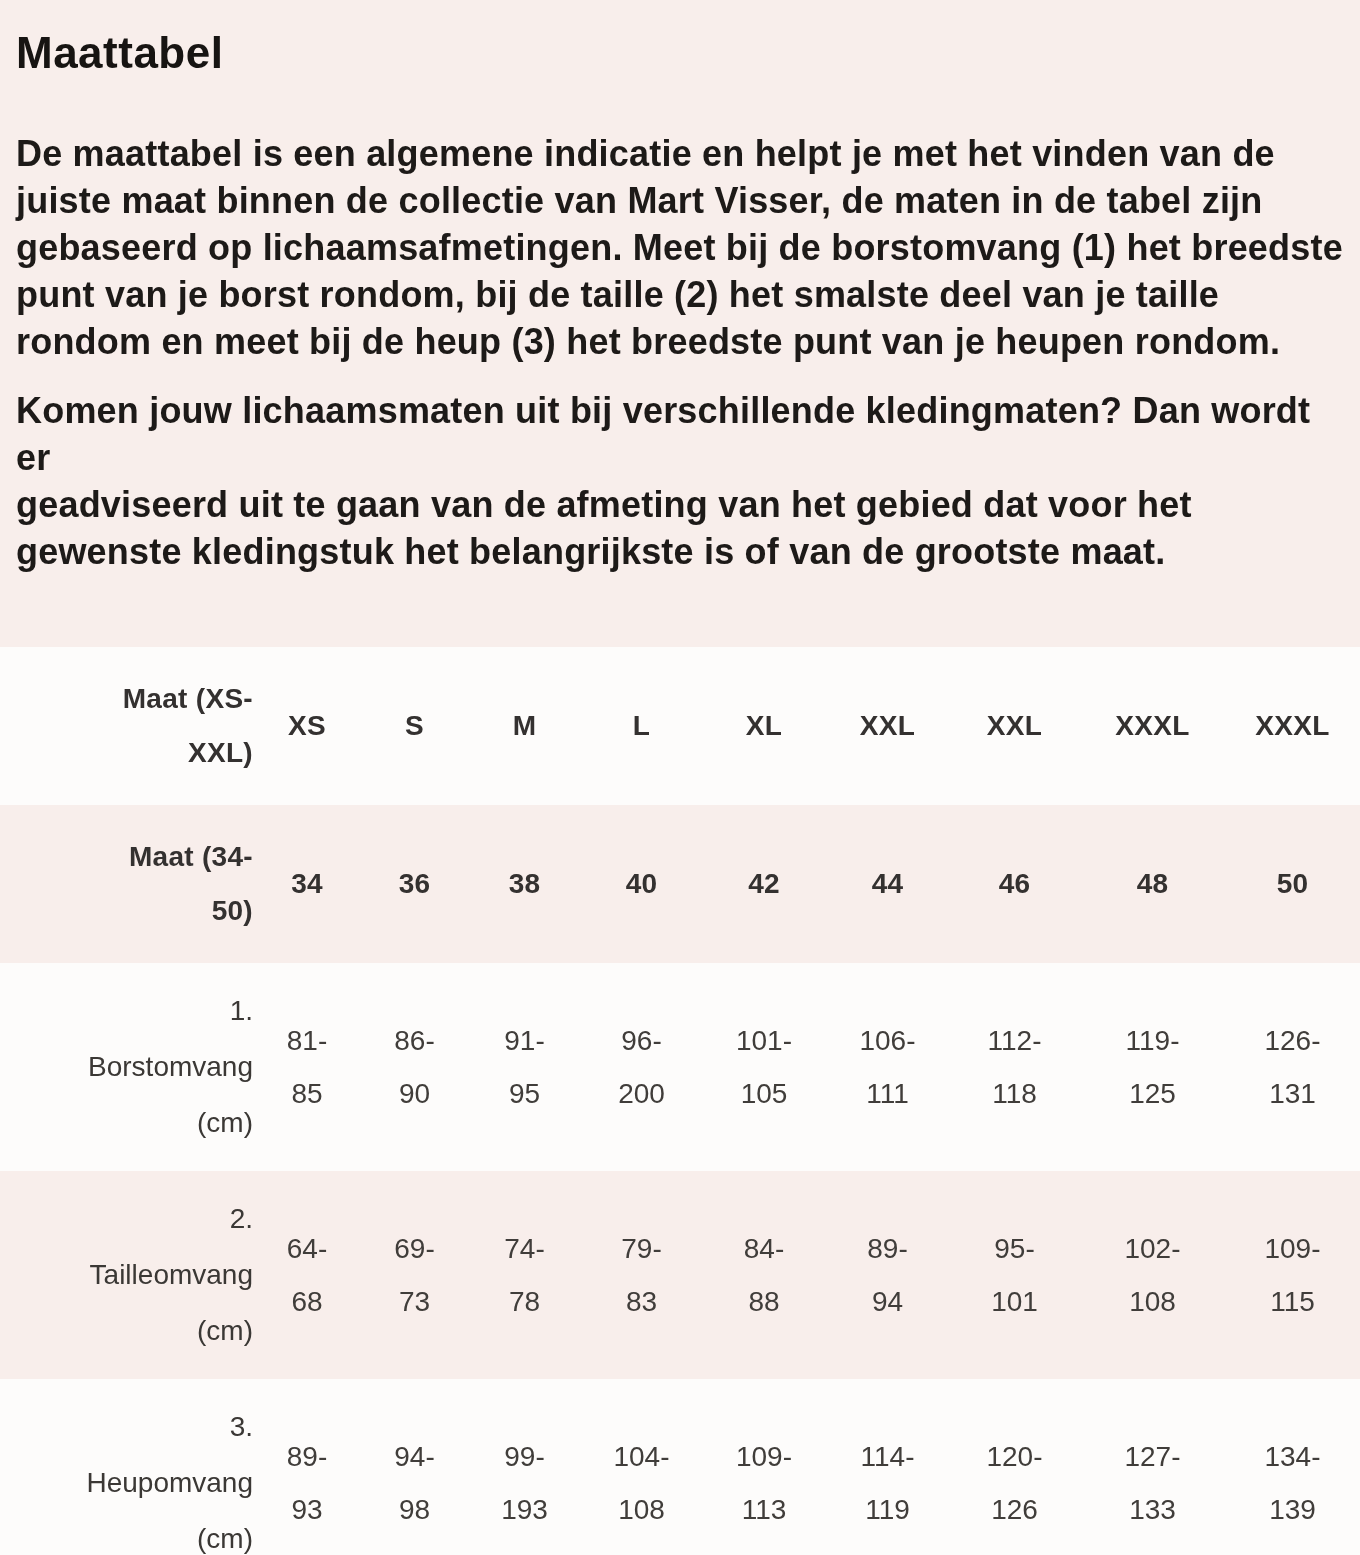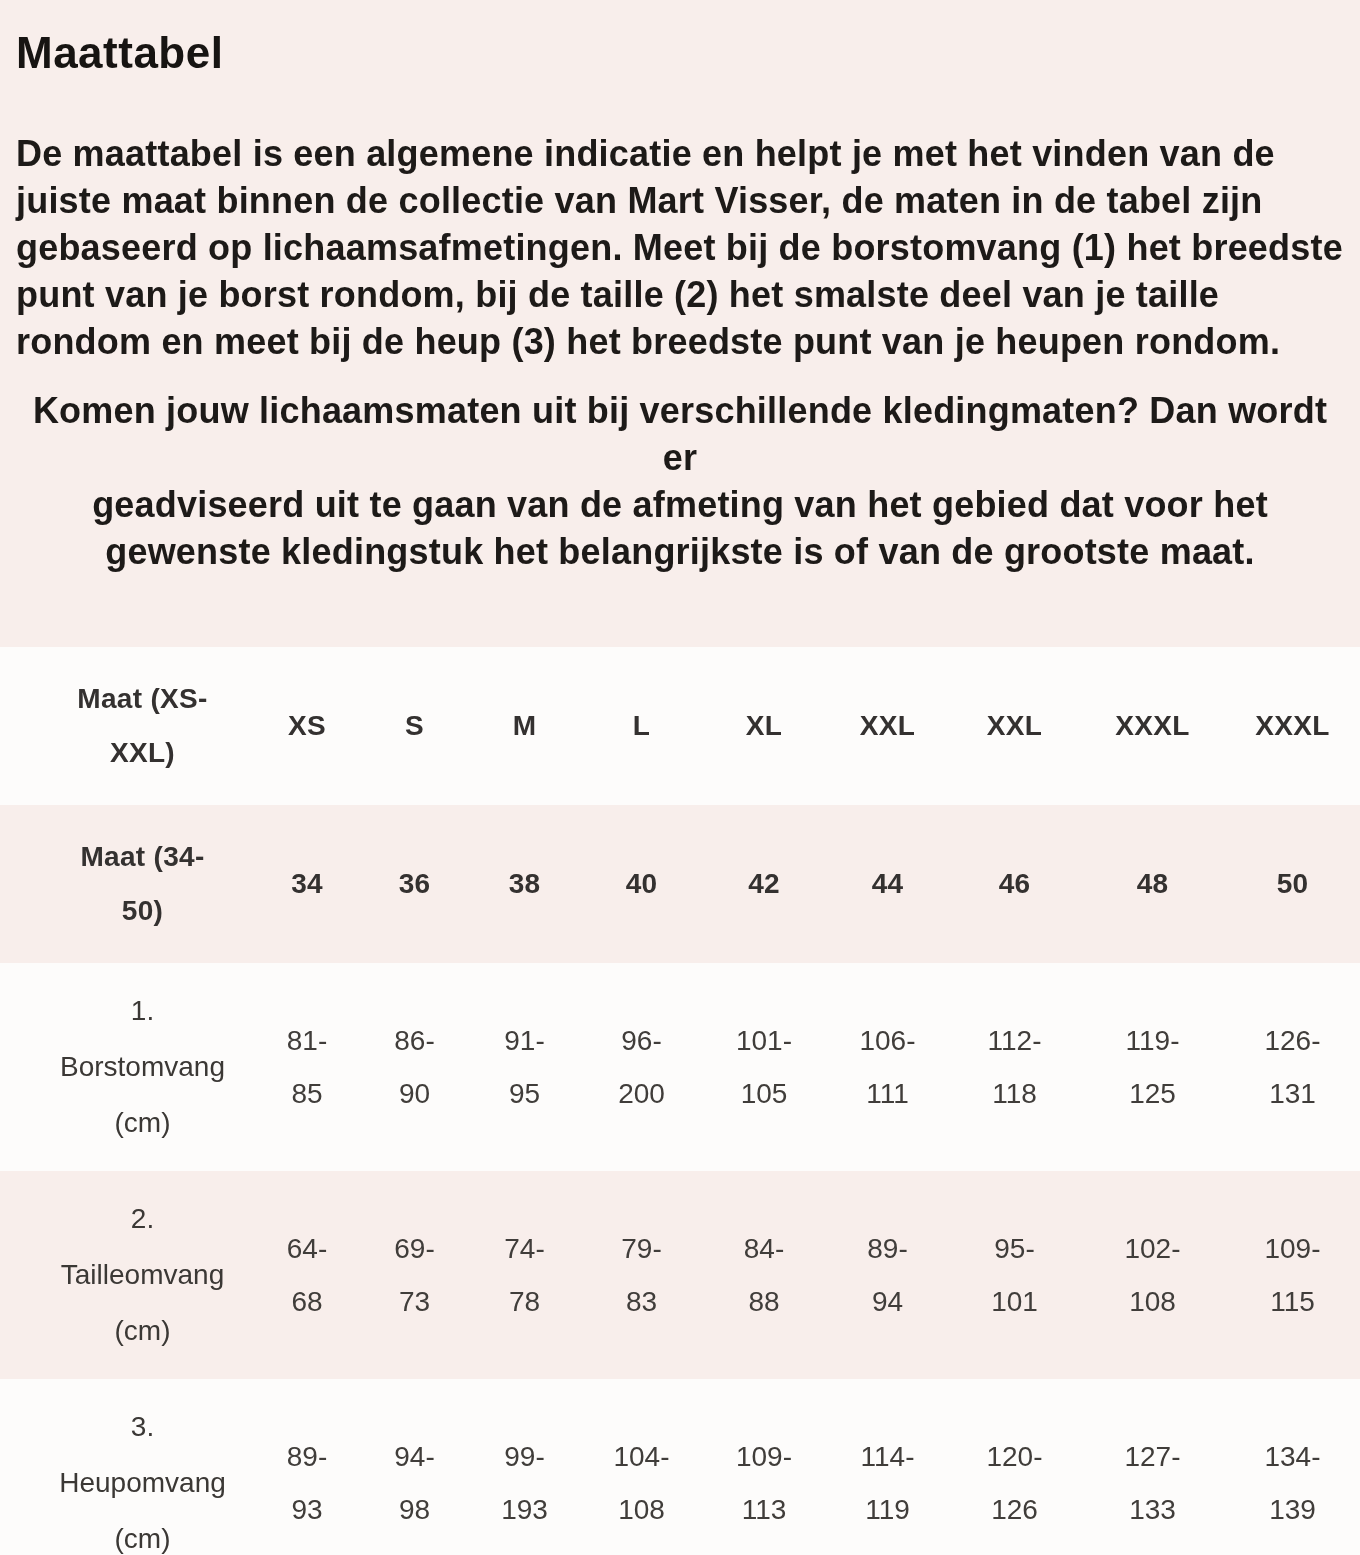--- a/index.html
+++ b/index.html
@@ -26,39 +26,39 @@
   p.intro {
     margin: 0 16px;
     font-size: 36px;
     line-height: 47px;
     font-weight: bold;
     letter-spacing: 0.2px;
     color: #1d1a18;
     white-space: pre-line;
   }
   p.intro.first { margin-top: 50px; }
-  p.intro.second { margin-top: 22px; text-align: center; }
+  p.intro.second { margin-top: 22px; }
 
   table.size-table {
     width: 1360px;
     margin-top: 72px;
     border-collapse: collapse;
     table-layout: fixed;
   }
   tr.row-light { background: #fdfcfb; }
   tr.row-dark  { background: transparent; }
 
   th, td {
     padding: 0;
     vertical-align: middle;
     white-space: pre-line;
     font-weight: normal;
   }
   th.row-label {
-    text-align: center;
+    text-align: right;
     padding-left: 32px;
   }
   td.cell { text-align: center; }
 
   tr.bold-row { height: 158px; }
   tr.bold-row th, tr.bold-row td {
     font-weight: bold;
     font-size: 28px;
     line-height: 54px;
     color: #343130;

